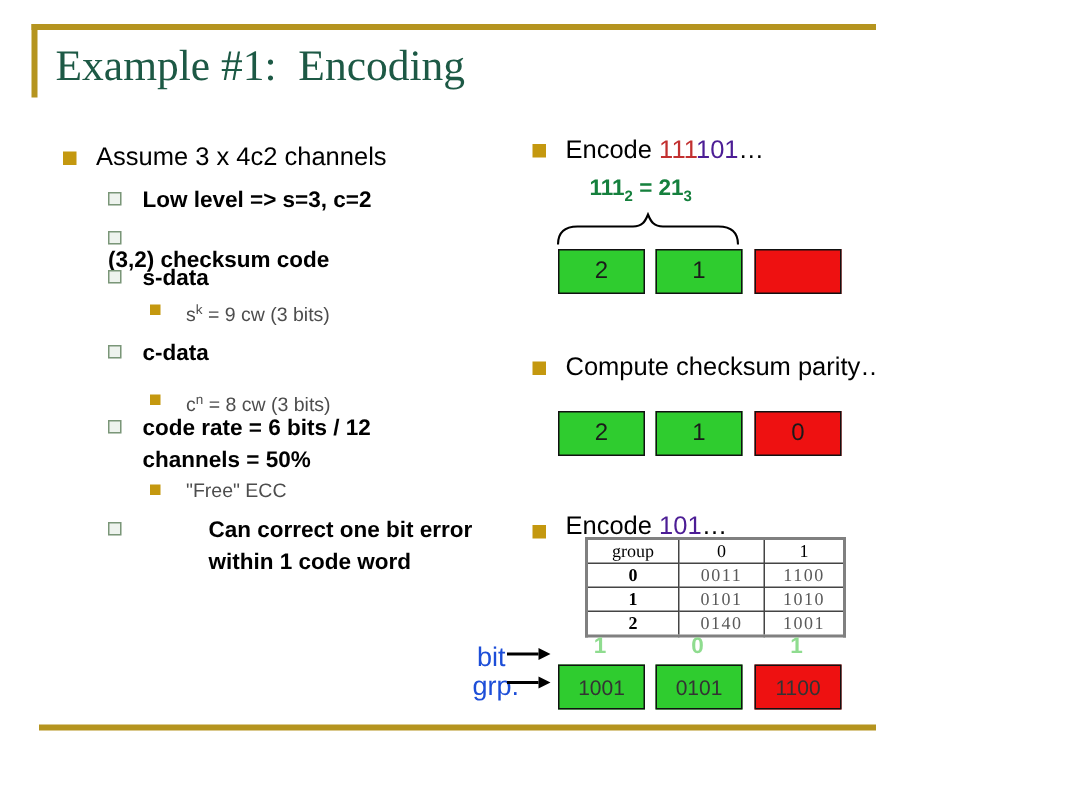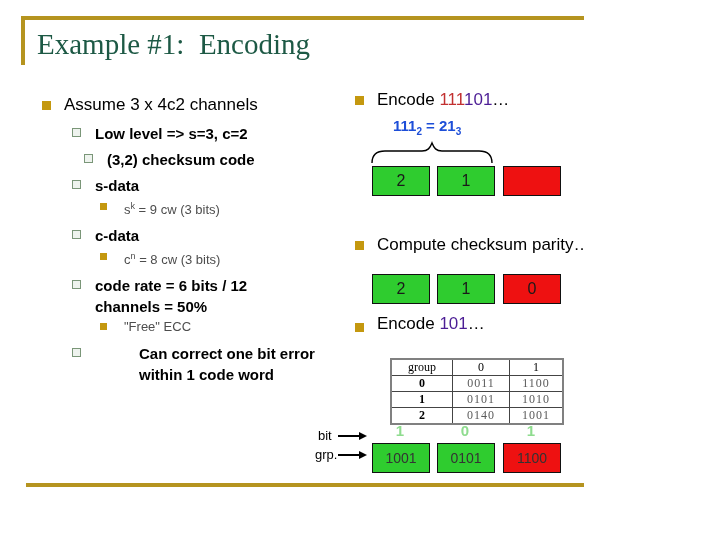--- a/index.html
+++ b/index.html
@@ -21,21 +21,21 @@
   .t1{font-size:17px;line-height:20px;white-space:pre;}
   .t2{font-size:15px;font-weight:bold;line-height:21px;}
   .t3{font-size:13px;line-height:15px;color:#4D4D4D;white-space:pre;}
   .t3 sup{font-size:9px;}
   .wrap210{width:212px;}
   .wrap218{width:218px;}
   
   .red-txt{color:#C23030;}
   .green-txt{color:#4c1d95;}
   .conv{position:absolute;left:393px;top:117px;font-size:15px;font-weight:bold;
-        color:#1d4ed8;white-space:pre;}
+        color:#15803d;white-space:pre;}
   .conv sub{font-size:10px;}
   
   .box{position:absolute;width:56px;height:28px;border:1px solid #111;
        display:flex;align-items:center;justify-content:center;
        font-size:16px;color:#1A1A1A;}
   .box.green{background:#2FCC2F;}
   .box.red{background:#EE1111;}
   .box.small-txt{font-size:14px;color:#333;}
   
   .bitdigit{position:absolute;width:56px;text-align:center;font-size:15px;
@@ -43,21 +43,21 @@
   
   .tbl{position:absolute;left:390px;top:358px;border-collapse:collapse;
        font-family:"Liberation Serif", serif;font-size:12px;
        border:2px solid #808080;}
   .tbl td,.tbl th{border:1px solid #444;text-align:center;padding:0;height:13px;}
   .tbl th{font-weight:normal;}
   .tbl .c0{width:60px;} .tbl .c1{width:56px;} .tbl .c2{width:52px;}
   .tbl td.data{color:#5A5A5A;letter-spacing:1px;}
   .tbl td.rowlabel{font-weight:bold;}
   
-  .smalllabel{position:absolute;font-size:13px;color:#000000;}
+  .smalllabel{position:absolute;font-size:18px;color:#1d4ed8;}
   .arrow{position:absolute;}
   svg{display:block;}
 </style>
 </head>
 <body>
 
 <div class="slide">
 
   <div class="line line-top"></div>
   <div class="line line-left"></div>
@@ -68,41 +68,41 @@
   <div class="row" style="left:42px;top:95px;">
     <span class="b1"></span>
     <span class="t1">Assume 3 x 4c2 channels</span>
   </div>
 
   <div class="row" style="left:72px;top:123px;">
     <span class="b2"></span>
     <span class="t2">Low level =&gt; s=3, c=2</span>
   </div>
 
-  <div class="row" style="left:84px;top:149px;">
+  <div class="row" style="left:72px;top:149px;flex-direction:column;">
     <span class="b2"></span>
     <span class="t2">(3,2) checksum code</span>
   </div>
 
   <div class="row" style="left:72px;top:175px;">
     <span class="b2"></span>
     <span class="t2">s-data</span>
   </div>
 
   <div class="row" style="left:100px;top:199px;">
     <span class="b3"></span>
     <span class="t3"><span>s</span><sup>k</sup><span style="white-space:pre"> = 9 cw (3 bits)</span></span>
   </div>
 
   <div class="row" style="left:72px;top:225px;">
     <span class="b2"></span>
     <span class="t2">c-data</span>
   </div>
 
-  <div class="row" style="left:100px;top:249px;">
+  <div class="row" style="left:100px;top:259px;">
     <span class="b3"></span>
     <span class="t3"><span>c</span><sup>n</sup><span style="white-space:pre"> = 8 cw (3 bits)</span></span>
   </div>
 
   <div class="row" style="left:72px;top:275px;">
     <span class="b2"></span>
     <span class="t2 wrap210">code rate = 6 bits / 12 channels = 50%</span>
   </div>
 
   <div class="row" style="left:100px;top:319px;">
@@ -146,21 +146,21 @@
   <div class="box green" style="left:372px;top:274px;">
       <span>2</span>
     </div>
   <div class="box green" style="left:437px;top:274px;">
       <span>1</span>
     </div>
   <div class="box red" style="left:503px;top:274px;">
       <span>0</span>
     </div>
 
-  <div class="row" style="left:355px;top:314px;align-items:center;">
+  <div class="row" style="left:355px;top:341px;align-items:center;">
     <span class="b1"></span>
     <span class="t1"><span>Encode </span><span class="green-txt">101</span><span>…</span></span>
   </div>
 
   <table class="tbl">
     <tbody>
         <tr>
       <th class="c0">group</th>
       <th class="c1">0</th>
       <th class="c2">1</th>

